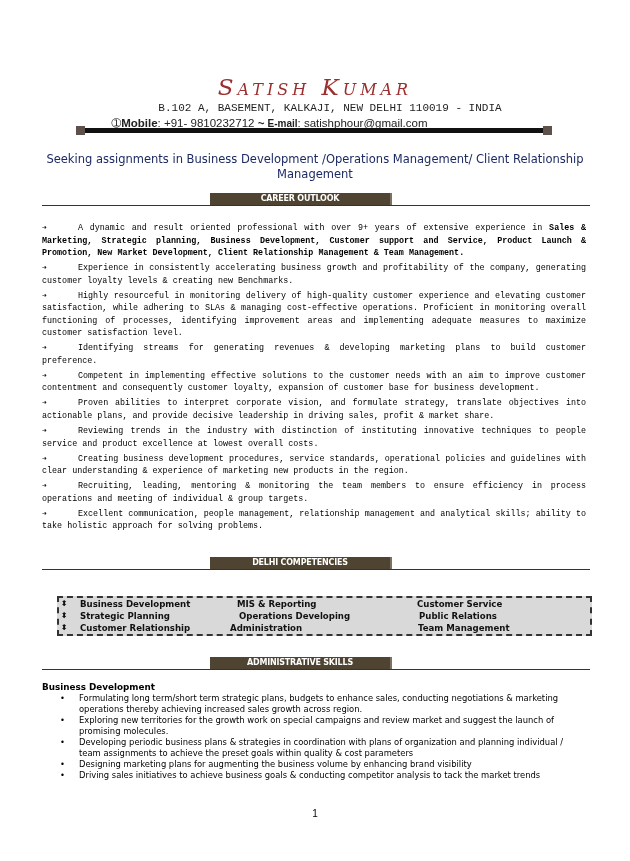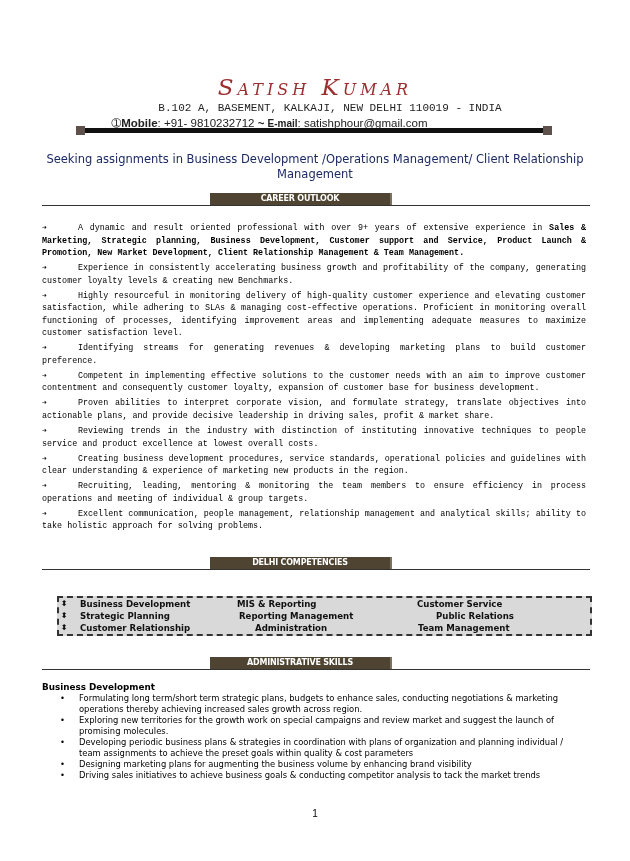--- a/index.html
+++ b/index.html
@@ -73,27 +73,27 @@
 <div class="comp-box">
   <div class="comp-row" style="top:0px">
     <span class="ic">⬍</span>
     <span class="c1">Business Development</span>
     <span class="c2">MIS &amp; Reporting</span>
     <span class="c3">Customer Service</span>
   </div>
   <div class="comp-row" style="top:12px">
     <span class="ic">⬍</span>
     <span class="c1">Strategic Planning</span>
-    <span class="c2" style="left:172px">Reporting Management</span>
-    <span class="c3" style="left:365px">Public Relations</span>
+    <span class="c2" style="left:172px">Operations Developing</span>
+    <span class="c3" style="left:348px">Public Relations</span>
   </div>
   <div class="comp-row" style="top:24px">
     <span class="ic">⬍</span>
     <span class="c1">Customer Relationship</span>
-    <span class="c2" style="left:188px">Administration</span>
+    <span class="c2" style="left:163px">Administration</span>
     <span class="c3" style="left:347px">Team Management</span>
   </div>
 </div>
 
 <div class="sec-bar" style="top:657px">ADMINISTRATIVE SKILLS</div>
 <div class="sec-line" style="top:669px"></div>
 
 <div class="admin-title">Business Development</div>
 <ul class="admin-list" id="adminlist">
     <li><span class="dot">•</span><span>Formulating long term/short term strategic plans, budgets to enhance sales, conducting negotiations &amp; marketing operations thereby achieving increased sales growth across region.</span></li>

